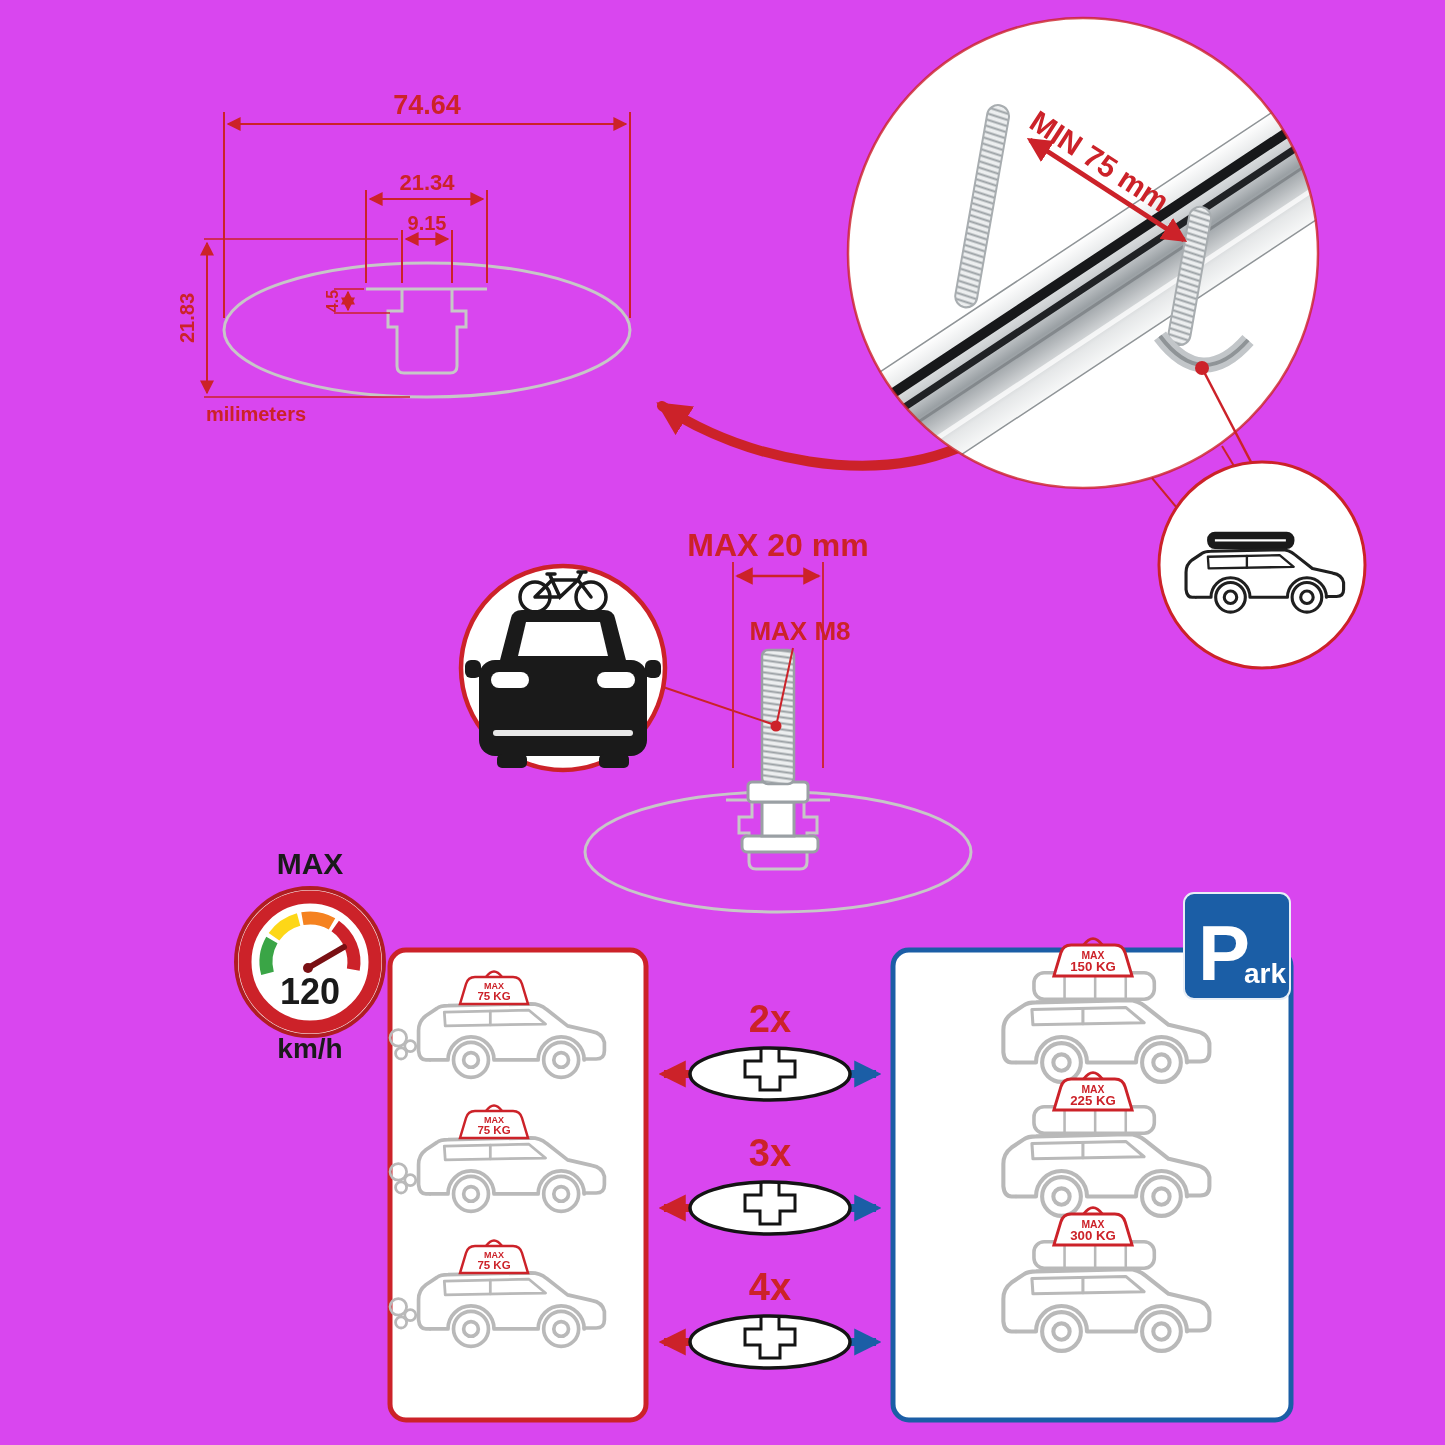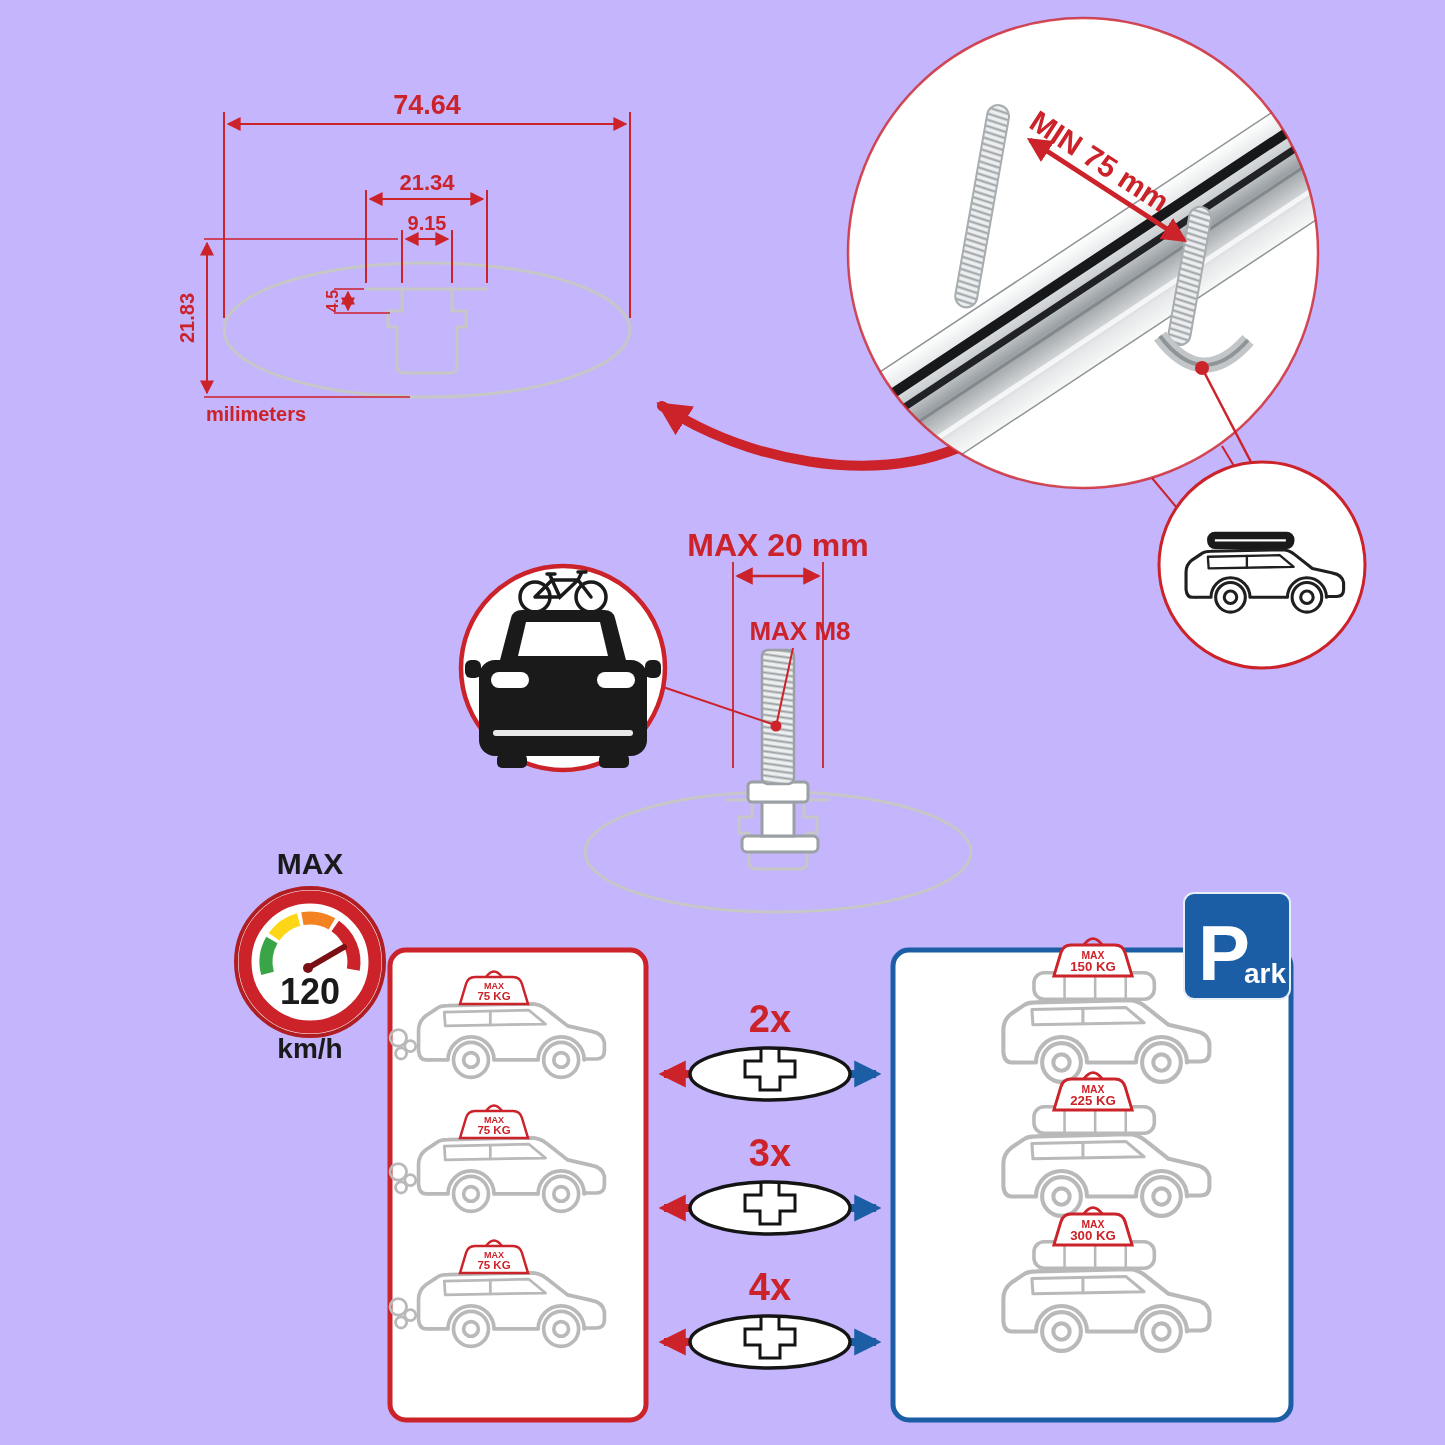--- a/index.html
+++ b/index.html
@@ -1,16 +1,16 @@
 <!DOCTYPE html>
 <html><head>
 <meta charset="utf-8">
 <style>
   html,body{margin:0;padding:0;background:#ffffff;}
-  .stage{position:relative;width:1445px;height:1445px;background:#c4b5fd;overflow:hidden;}
+  .stage{position:relative;width:1445px;height:1445px;background:#d946ef;overflow:hidden;}
   svg{position:absolute;left:0;top:0;}
   text{font-family:"Liberation Sans","DejaVu Sans",sans-serif;}
   .dim{fill:#cc2229;font-weight:700;}
   .ink{fill:#1a1a1a;font-weight:700;}
   .wht{fill:#ffffff;font-weight:700;}
   .tagT{fill:#cc2229;font-weight:700;text-anchor:middle;}
   .mid{text-anchor:middle;}
 </style>
 </head>
 <body>

